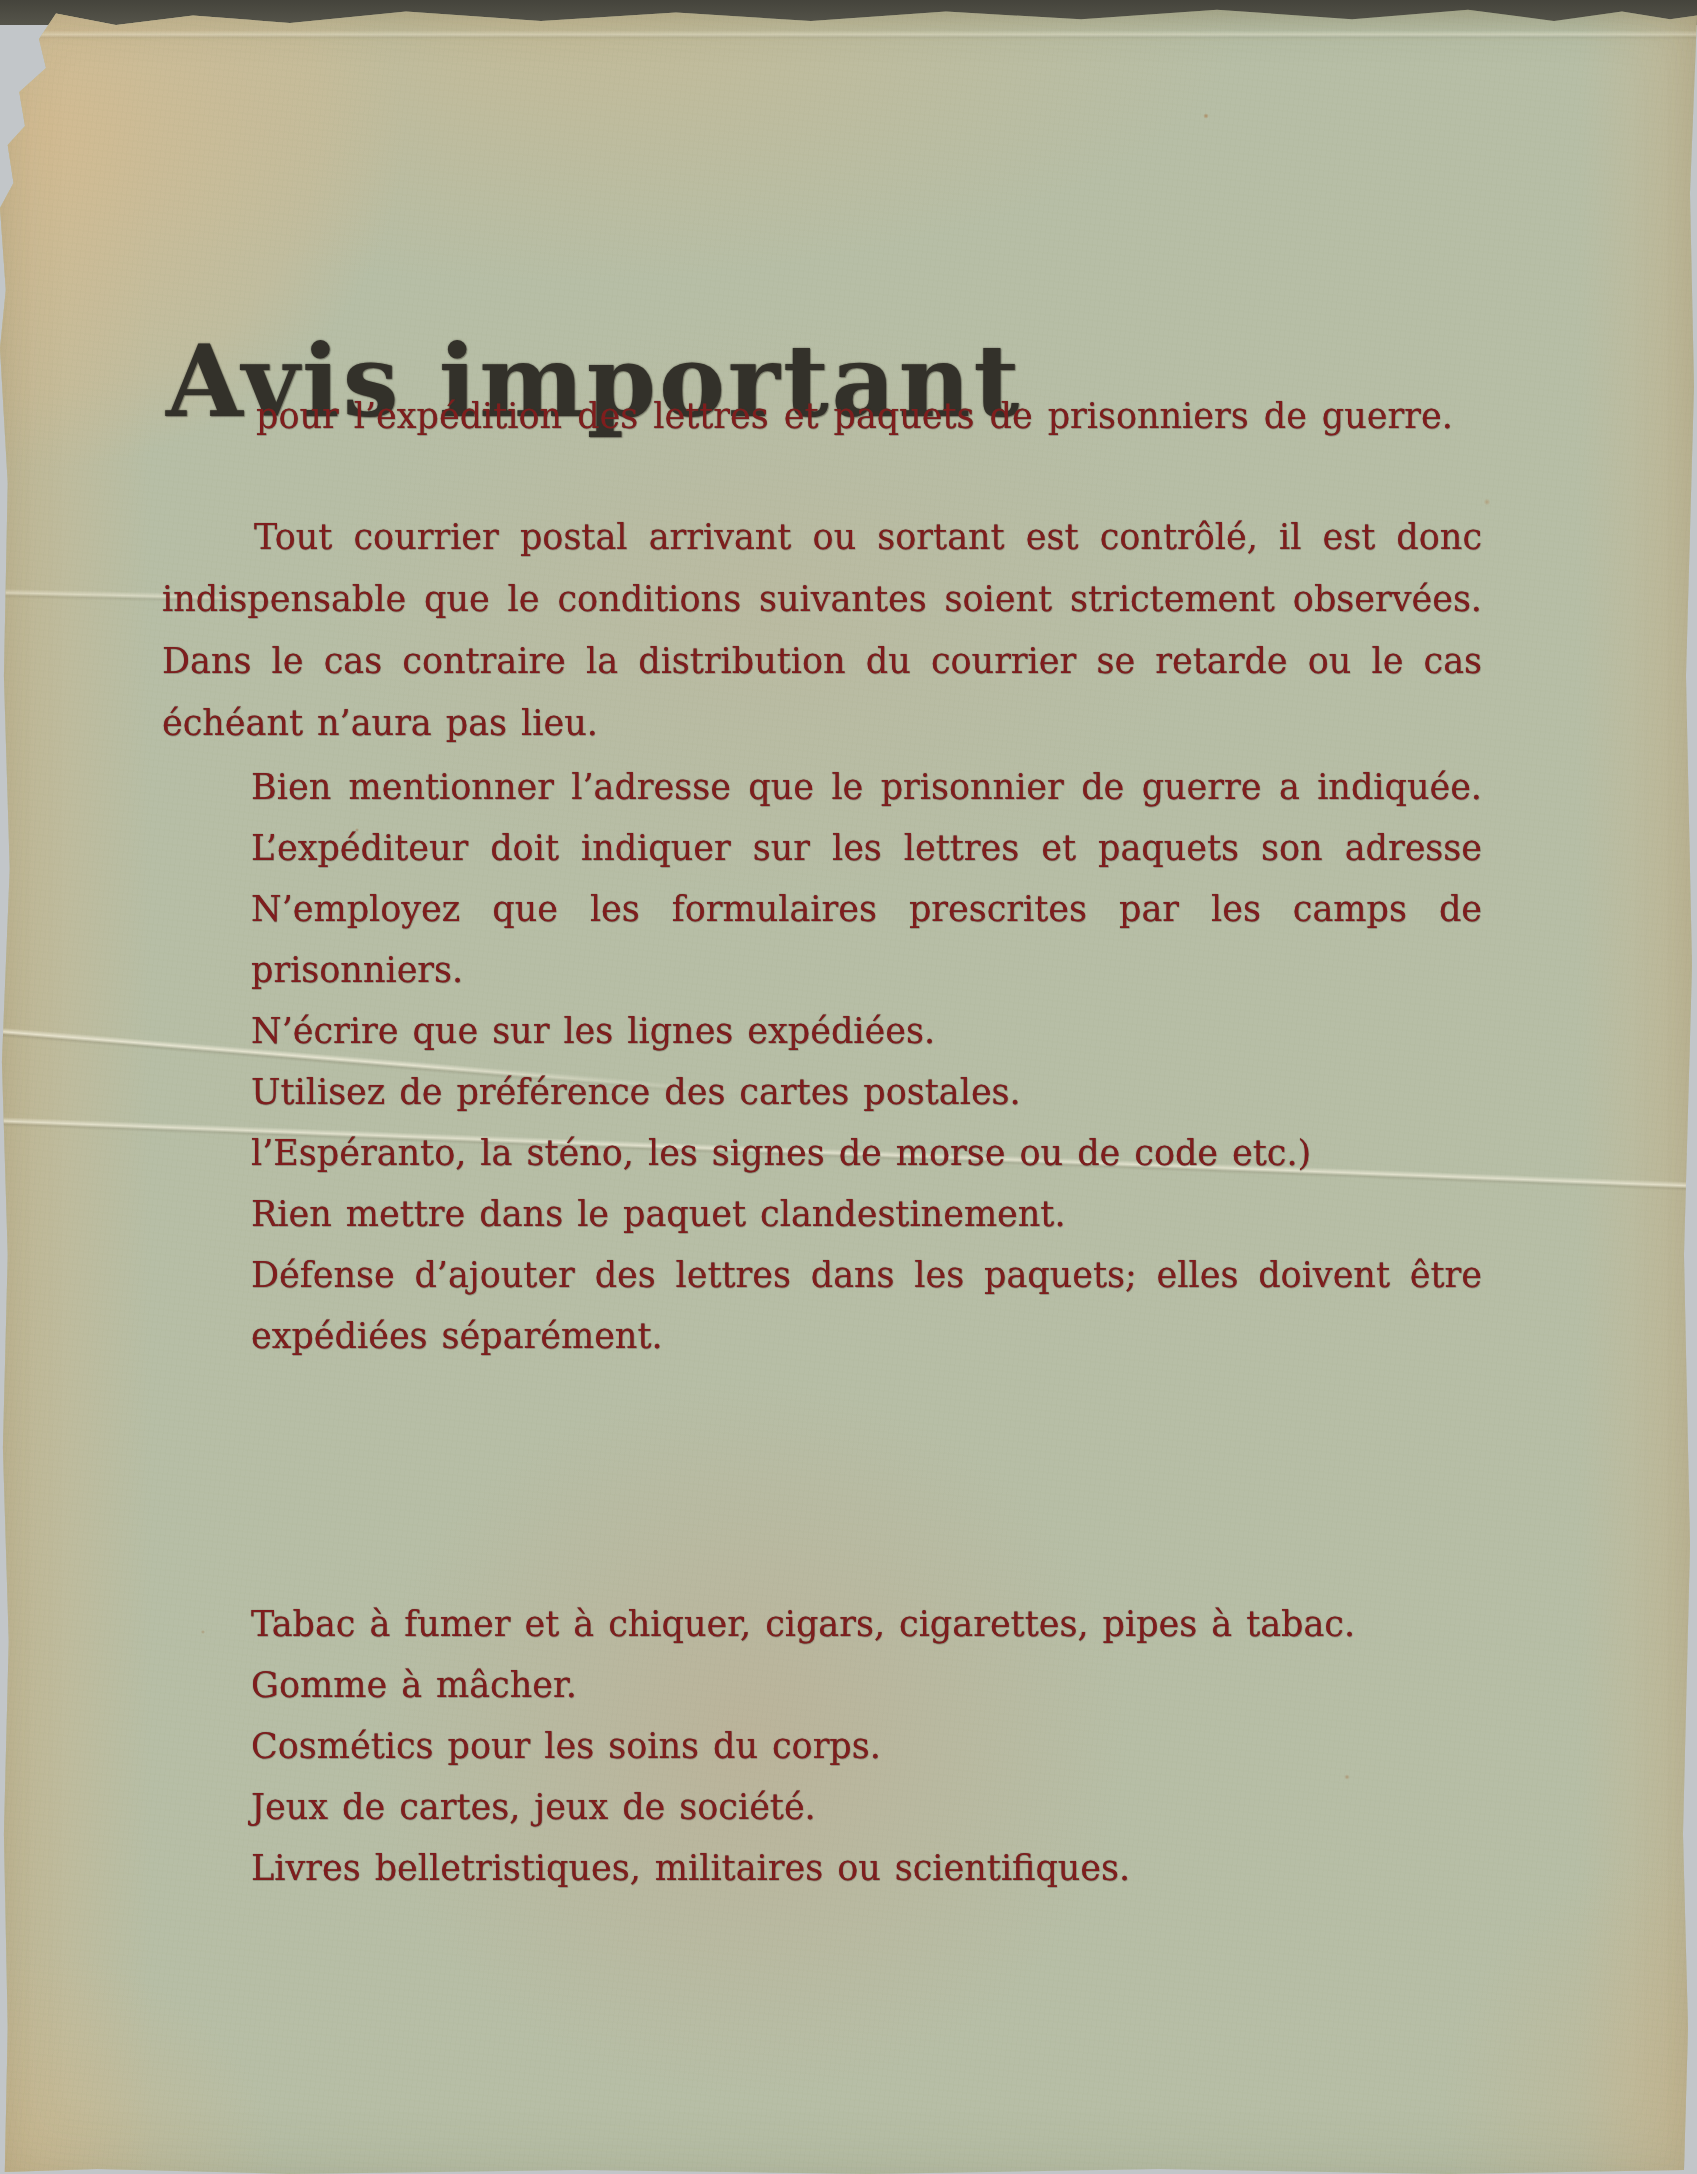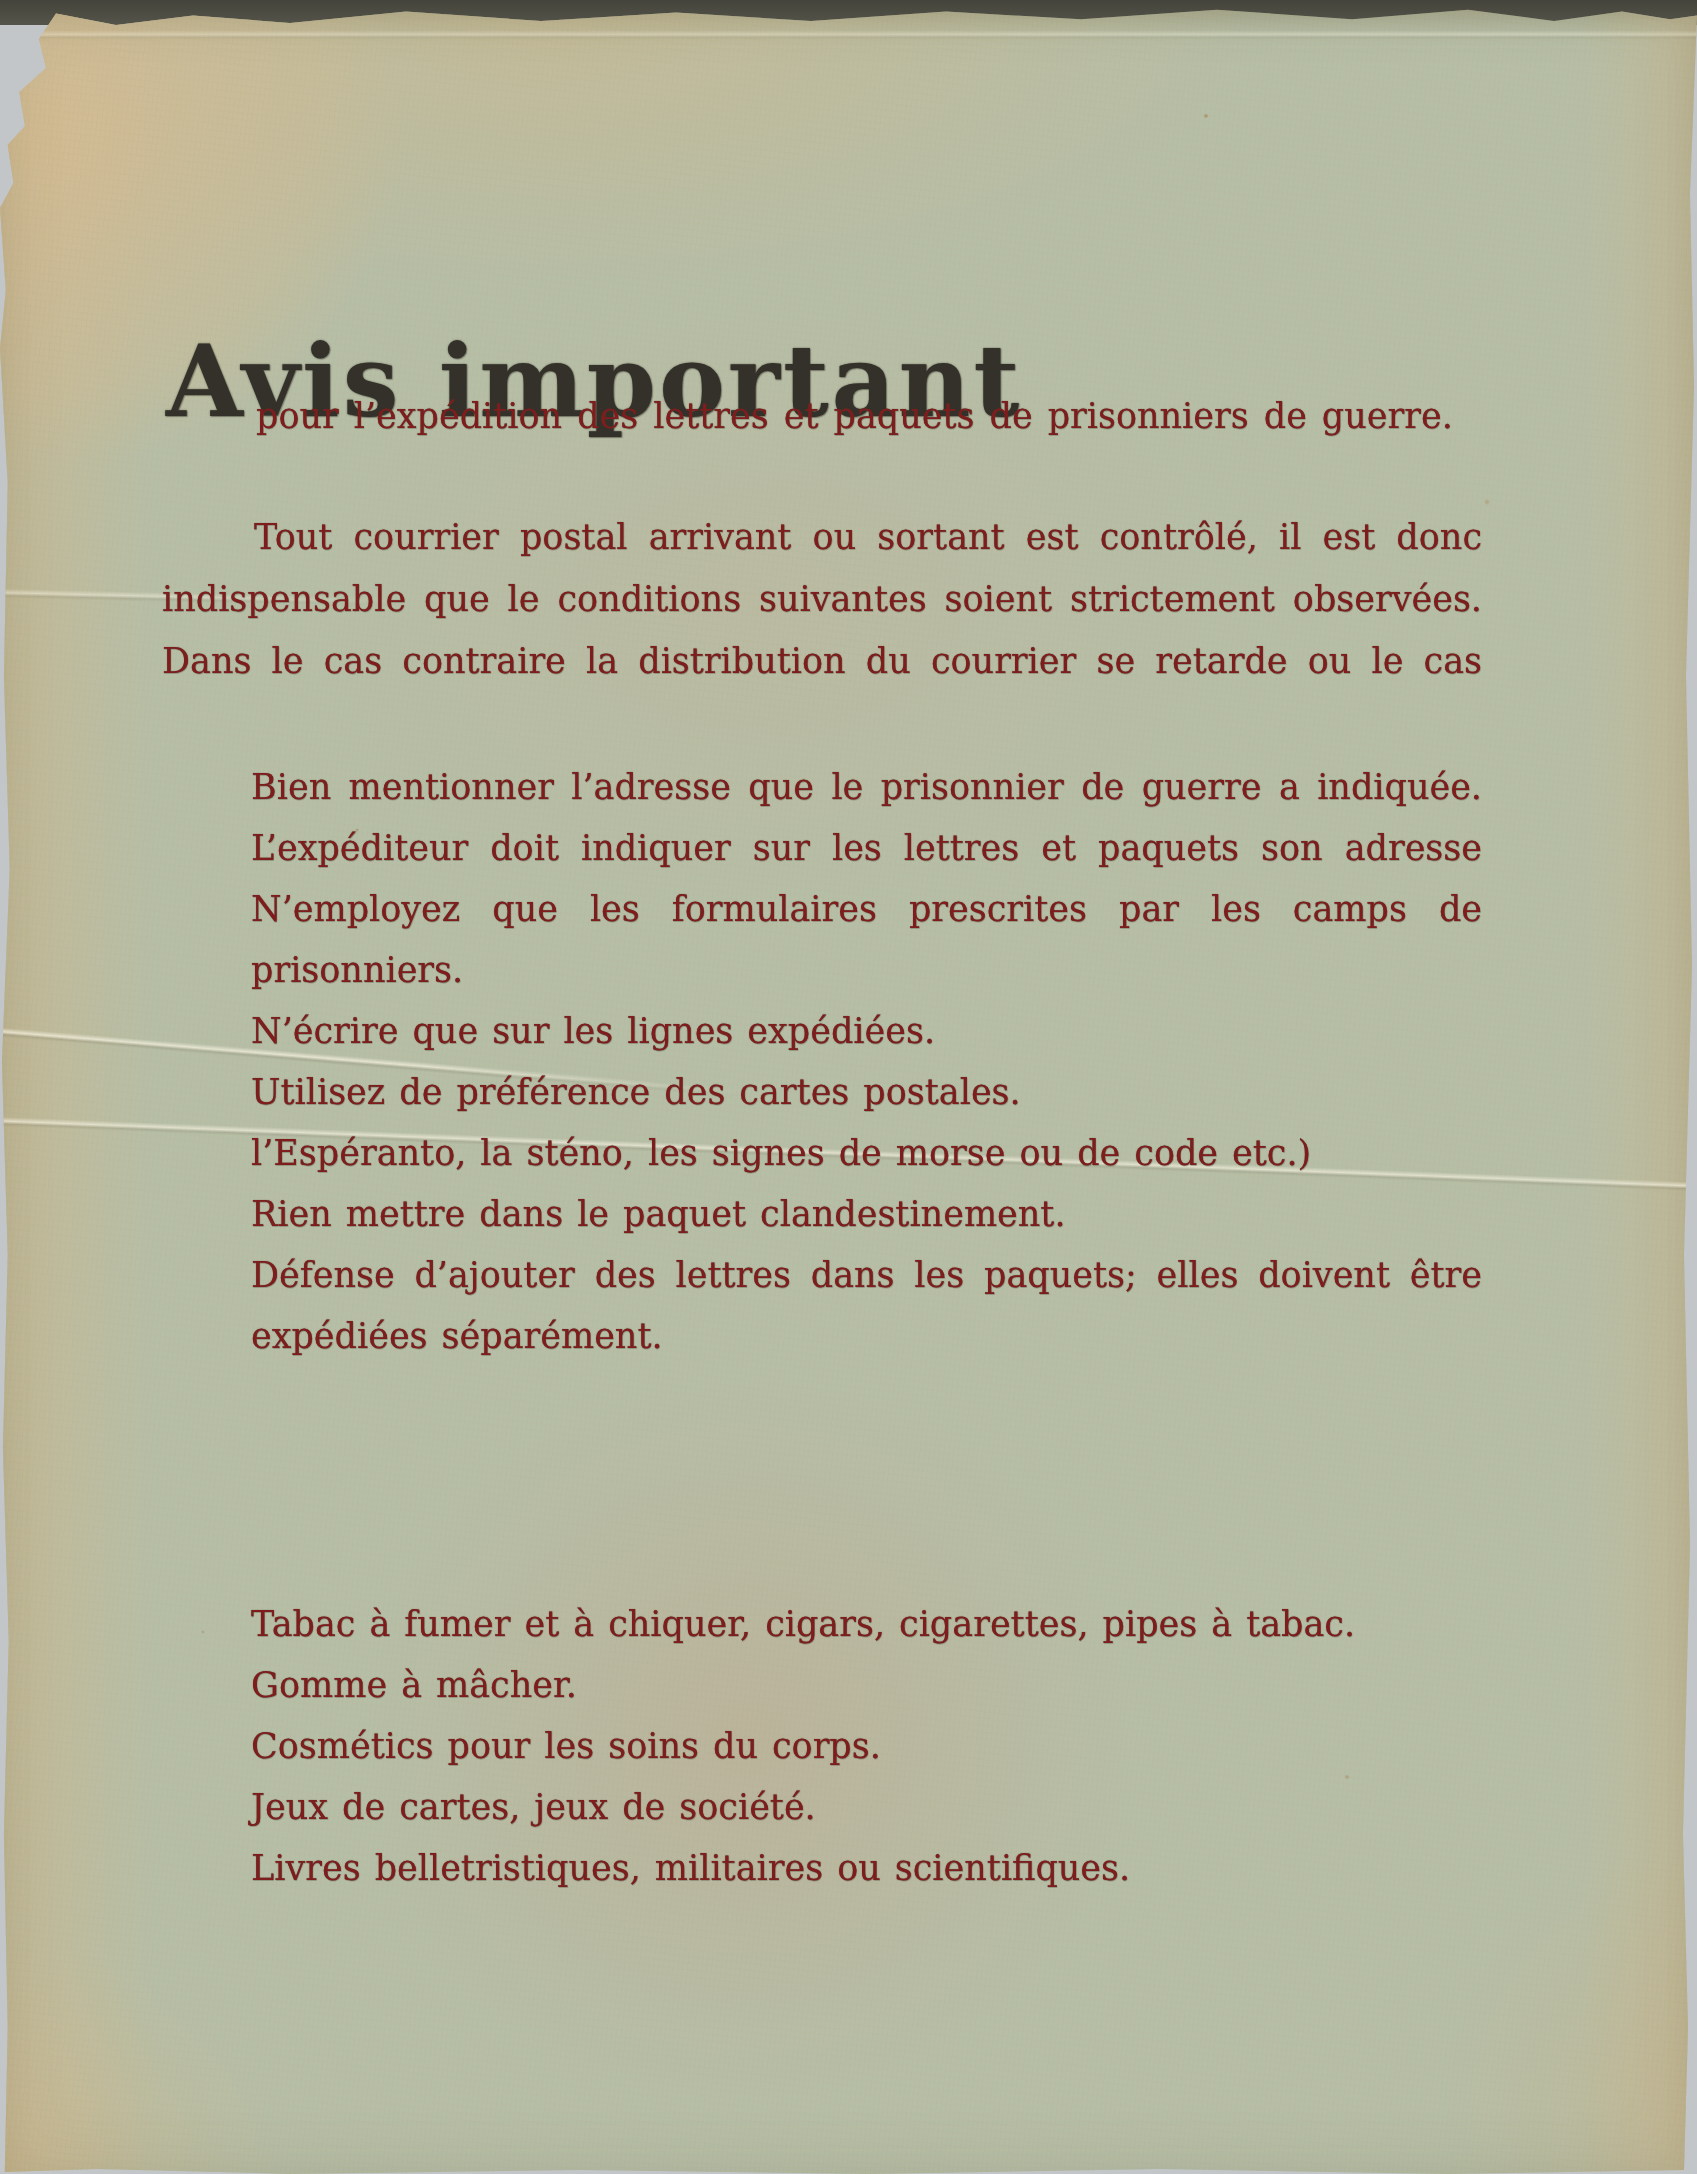--- a/index.html
+++ b/index.html
@@ -158,20 +158,21 @@
 
   <h1 class="title">Avis important</h1>
 
   <div class="subtitle ink">pour l’expédition des lettres et paquets de prisonniers de guerre.</div>
 
   <div class="block intro ink">
 
   <div class="line justify indent">Tout courrier postal arrivant ou sortant est contrôlé, il est donc</div>
       <div class="line justify">indispensable que le conditions suivantes soient strictement observées.</div>
       <div class="line justify">Dans le cas contraire la distribution du courrier se retarde ou le cas</div>
+      <div class="line">échéant n’aura pas lieu.</div>
     </div>
 
   <div class="block rules ink">
 
   <div class="line justify">Bien mentionner l’adresse que le prisonnier de guerre a indiquée.</div>
       <div class="line justify">L’expéditeur doit indiquer sur les lettres et paquets son adresse</div>
       <div class="line justify">N’employez que les formulaires prescrites par les camps de</div>
       <div class="line">prisonniers.</div>
       <div class="line">N’écrire que sur les lignes expédiées.</div>
       <div class="line">Utilisez de préférence des cartes postales.</div>

